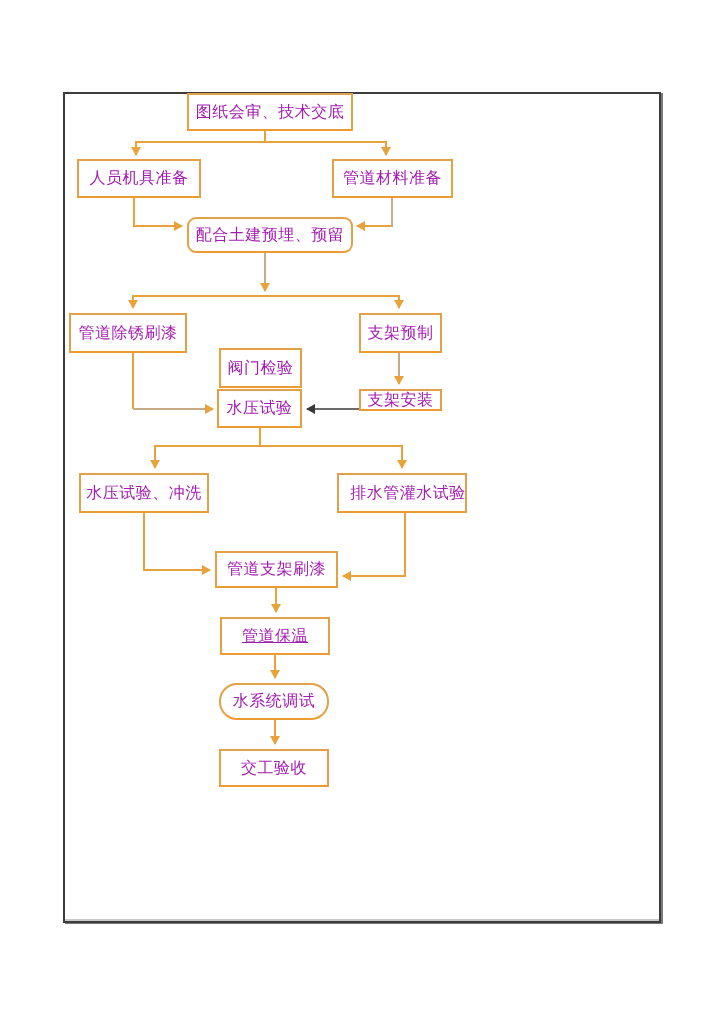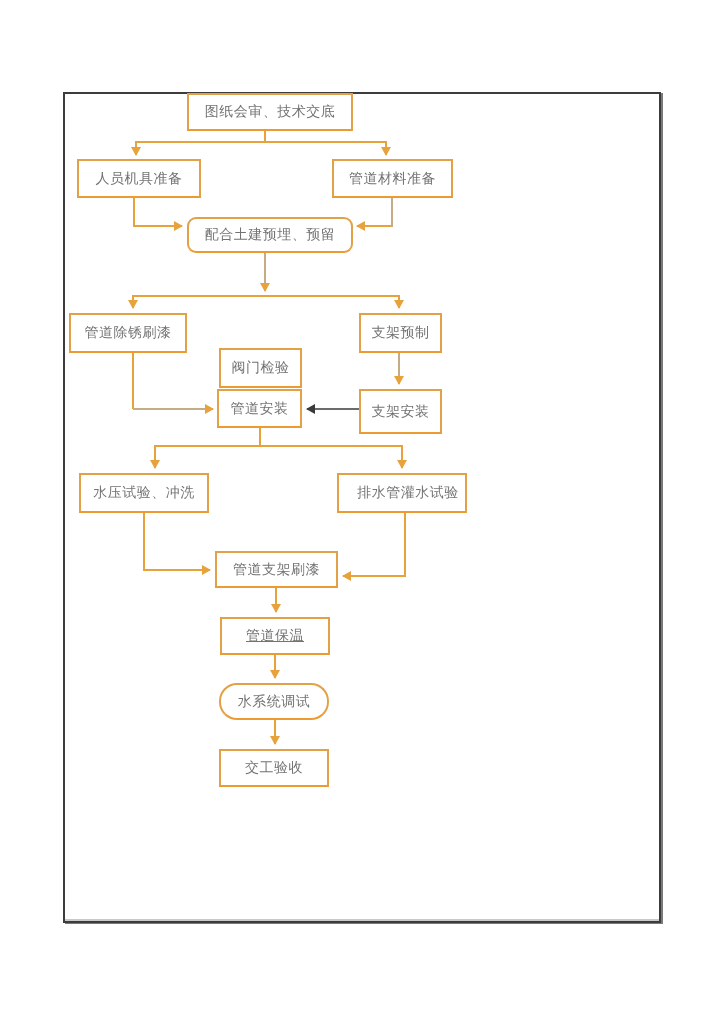--- a/index.html
+++ b/index.html
@@ -34,36 +34,36 @@
   }
   .node {
     position: absolute;
     box-sizing: border-box;
     background: #ffffff;
     border: 2px solid #e2a147;
     border-bottom-color: #ec9b31;
     display: flex;
     align-items: center;
     justify-content: center;
-    font-size: 14px;
+    font-size: 16px;
     letter-spacing: 0.5px;
-    color: #737373;
+    color: #a21caf;
     white-space: nowrap;
     z-index: 2;
   }
   
   #n1  { left:187px; top: 93px; width:166px; height:38px; }
   #n2  { left: 77px; top:159px; width:124px; height:39px; }
   #n3  { left:332px; top:159px; width:121px; height:39px; }
   #n4  { left:187px; top:217px; width:166px; height:36px;border-radius:9px; }
   #n5  { left: 69px; top:313px; width:118px; height:40px; }
   #n6  { left:219px; top:313px; width: 83px; height:40px;margin-top:35px; }
   #n7  { left:359px; top:313px; width: 83px; height:40px; }
   #n8  { left:217px; top:389px; width: 85px; height:39px; }
-  #n9  { left:359px; top:389px; width: 83px; height:45px; }
+  #n9  { left:359px; top:389px; width: 83px; height:22px; }
   #n10 { left: 79px; top:473px; width:130px; height:40px; }
   #n11 { left:337px; top:473px; width:130px; height:40px;padding-left:12px; }
   #n12 { left:215px; top:551px; width:123px; height:37px; }
   #n13 { left:220px; top:617px; width:110px; height:38px;text-decoration:underline; }
   #n14 { left:219px; top:683px; width:110px; height:37px;border-radius:18px; }
   #n15 { left:219px; top:749px; width:110px; height:38px; }
 </style>
 </head>
 <body>
 
@@ -114,21 +114,21 @@
     </g>
   </svg>
 
   <div class="node" id="n1">图纸会审、技术交底</div>
   <div class="node" id="n2">人员机具准备</div>
   <div class="node" id="n3">管道材料准备</div>
   <div class="node" id="n4">配合土建预埋、预留</div>
   <div class="node" id="n5">管道除锈刷漆</div>
   <div class="node" id="n6">阀门检验</div>
   <div class="node" id="n7">支架预制</div>
-  <div class="node" id="n8">管道安装</div>
+  <div class="node" id="n8">水压试验</div>
   <div class="node" id="n9">支架安装</div>
   <div class="node" id="n10">水压试验、冲洗</div>
   <div class="node" id="n11">排水管灌水试验</div>
   <div class="node" id="n12">管道支架刷漆</div>
   <div class="node" id="n13">管道保温</div>
   <div class="node" id="n14">水系统调试</div>
   <div class="node" id="n15">交工验收</div>
 
 </div>
 

